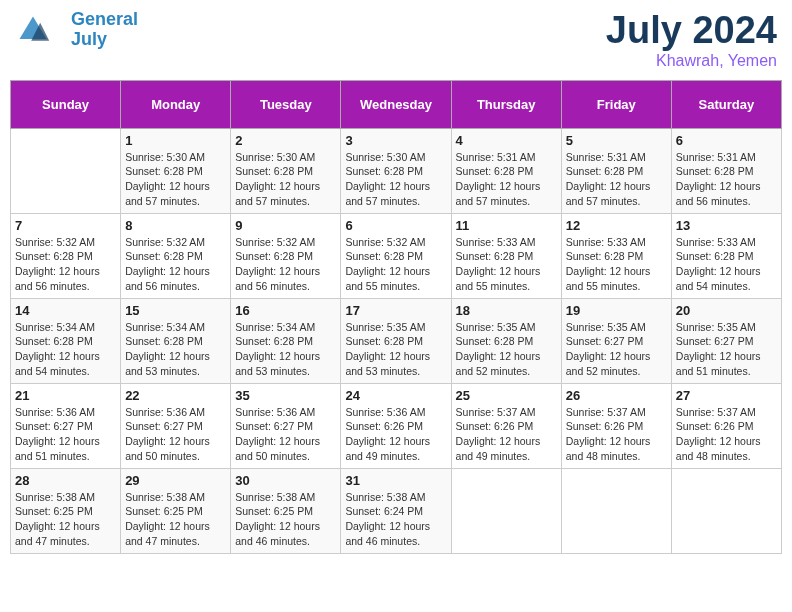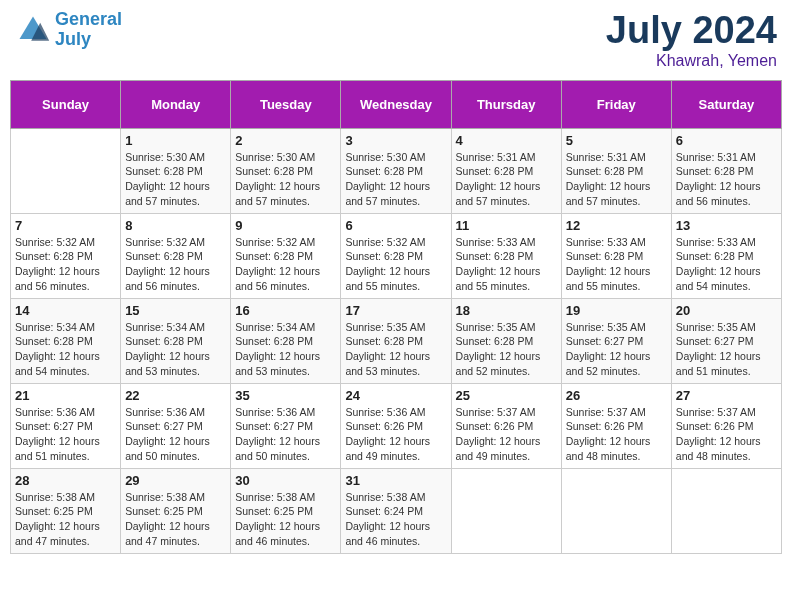--- a/index.html
+++ b/index.html
@@ -20,41 +20,42 @@
     .logo {
       display: flex;
       align-items: center;
       gap: 4px;
     }
     .logo-text {
       font-size: 18px;
       font-weight: bold;
       color: #1a3a5c;
       line-height: 1.1;
+      margin-left: 16px;
     }
     .logo-text span {
       color: #2e86c1;
     }
     .logo-icon {
       width: 36px;
       height: 36px;
     }
     .title-block {
       text-align: right;
     }
     .month-title {
       font-size: 38px;
       font-weight: bold;
       color: #1a3a5c;
       line-height: 1.1;
       margin-left: 36px;
     }
     .location {
       font-size: 16px;
-      color: #4c1d95;
+      color: #8b5cf6;
       text-align: right;
     }
     table {
       width: 100%;
       border-collapse: collapse;
       font-size: 11px;
     }
     thead tr th {
       background-color: #a21caf;
       color: #fff;

